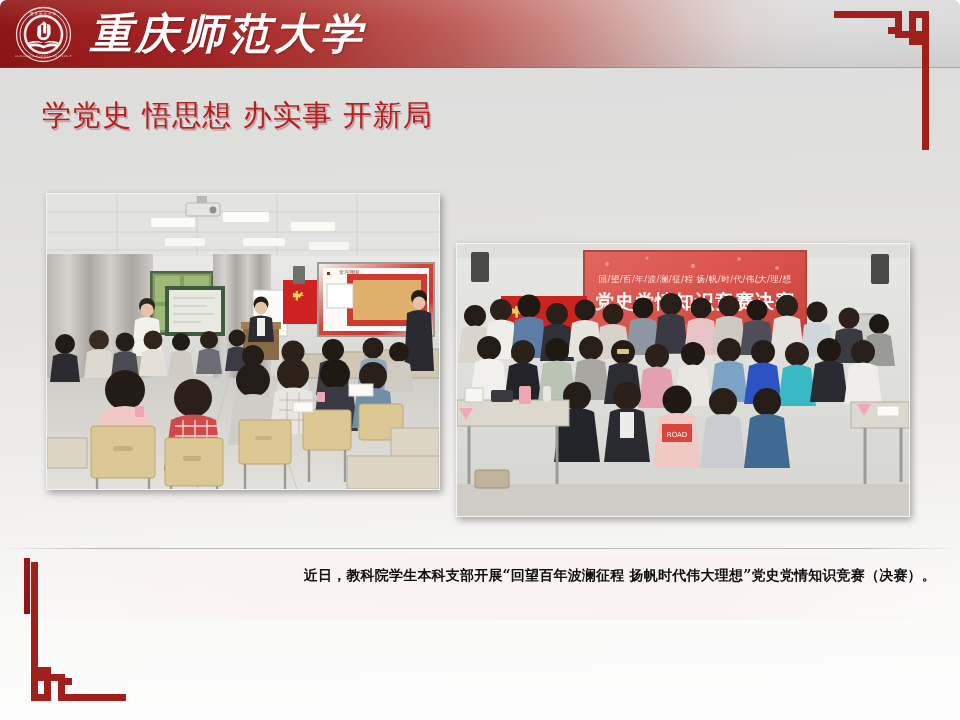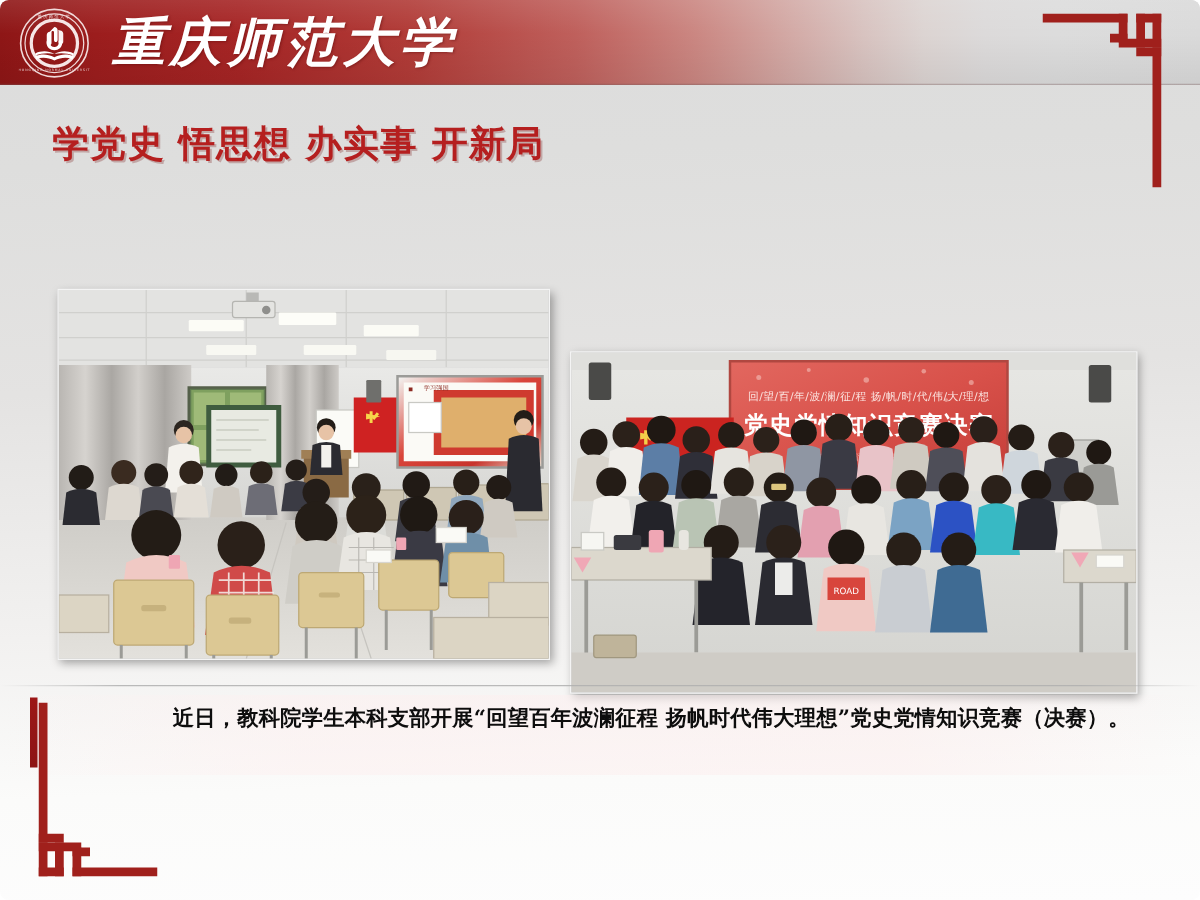--- a/index.html
+++ b/index.html
@@ -47,44 +47,44 @@
 
   
   .orn-tr{position:absolute;right:22px;top:0px;width:104px;height:150px;}
   .orn-bl{position:absolute;left:22px;bottom:8px;width:104px;height:150px;transform:rotate(180deg);}
   .orn-tr svg,.orn-bl svg{display:block;width:100%;height:100%;}
 
   
   .slogan{
     position:absolute;left:42px;top:96px;
     font-family:"DejaVu Sans","Liberation Sans",sans-serif;
-    font-size:29px;font-weight:700;color:#b51f1f;
+    font-size:29px;font-weight:400;color:#b51f1f;
     letter-spacing:1px;white-space:nowrap;
     text-shadow:1.5px 1.5px 0 rgba(120,20,20,.28);
   }
 
   
   .photo{position:absolute;overflow:hidden;background:#cfcfcf;
          border:1px solid #f4f4f4;
-         box-shadow:2px 3px 7px rgba(0,0,0,.34);margin-top:38px;}
+         box-shadow:2px 3px 7px rgba(0,0,0,.34);}
   .photo svg{display:block;width:100%;height:100%;}
   #photo-classroom{left:46px;top:193px;width:392px;height:295px;}
   #photo-group{left:456px;top:243px;width:452px;height:272px;}
 
   
   .cap-rule{position:absolute;left:0;top:548px;width:960px;height:1px;
             background:linear-gradient(90deg,rgba(190,190,190,0) 0%,rgba(175,175,175,.85) 10%,rgba(175,175,175,.85) 90%,rgba(190,190,190,0) 100%);}
   .cap-bar{position:absolute;left:24px;top:558px;width:6px;height:56px;
            background:linear-gradient(180deg,#9c1717 0%,#8c1414 100%);}
   .caption{
-    position:absolute;left:90px;top:562px;width:862px;
+    position:absolute;left:74px;top:562px;width:862px;
     font-family:"DejaVu Serif","Liberation Serif",serif;
-    font-size:17px;font-weight:700;color:#0d0d0d;
+    font-size:14px;font-weight:700;color:#0d0d0d;
     line-height:26px;letter-spacing:.2px;
-    text-align:center;white-space:nowrap;
+    text-align:right;white-space:nowrap;
   }
   .cap-wash{position:absolute;left:0;top:556px;width:960px;height:64px;
             background:linear-gradient(90deg,rgba(255,245,245,0) 0%,rgba(253,240,240,.55) 25%,rgba(252,238,238,.55) 75%,rgba(255,245,245,0) 100%);
             pointer-events:none;}
 </style>
 </head>
 <body>
 
 <div id="slide">
 

